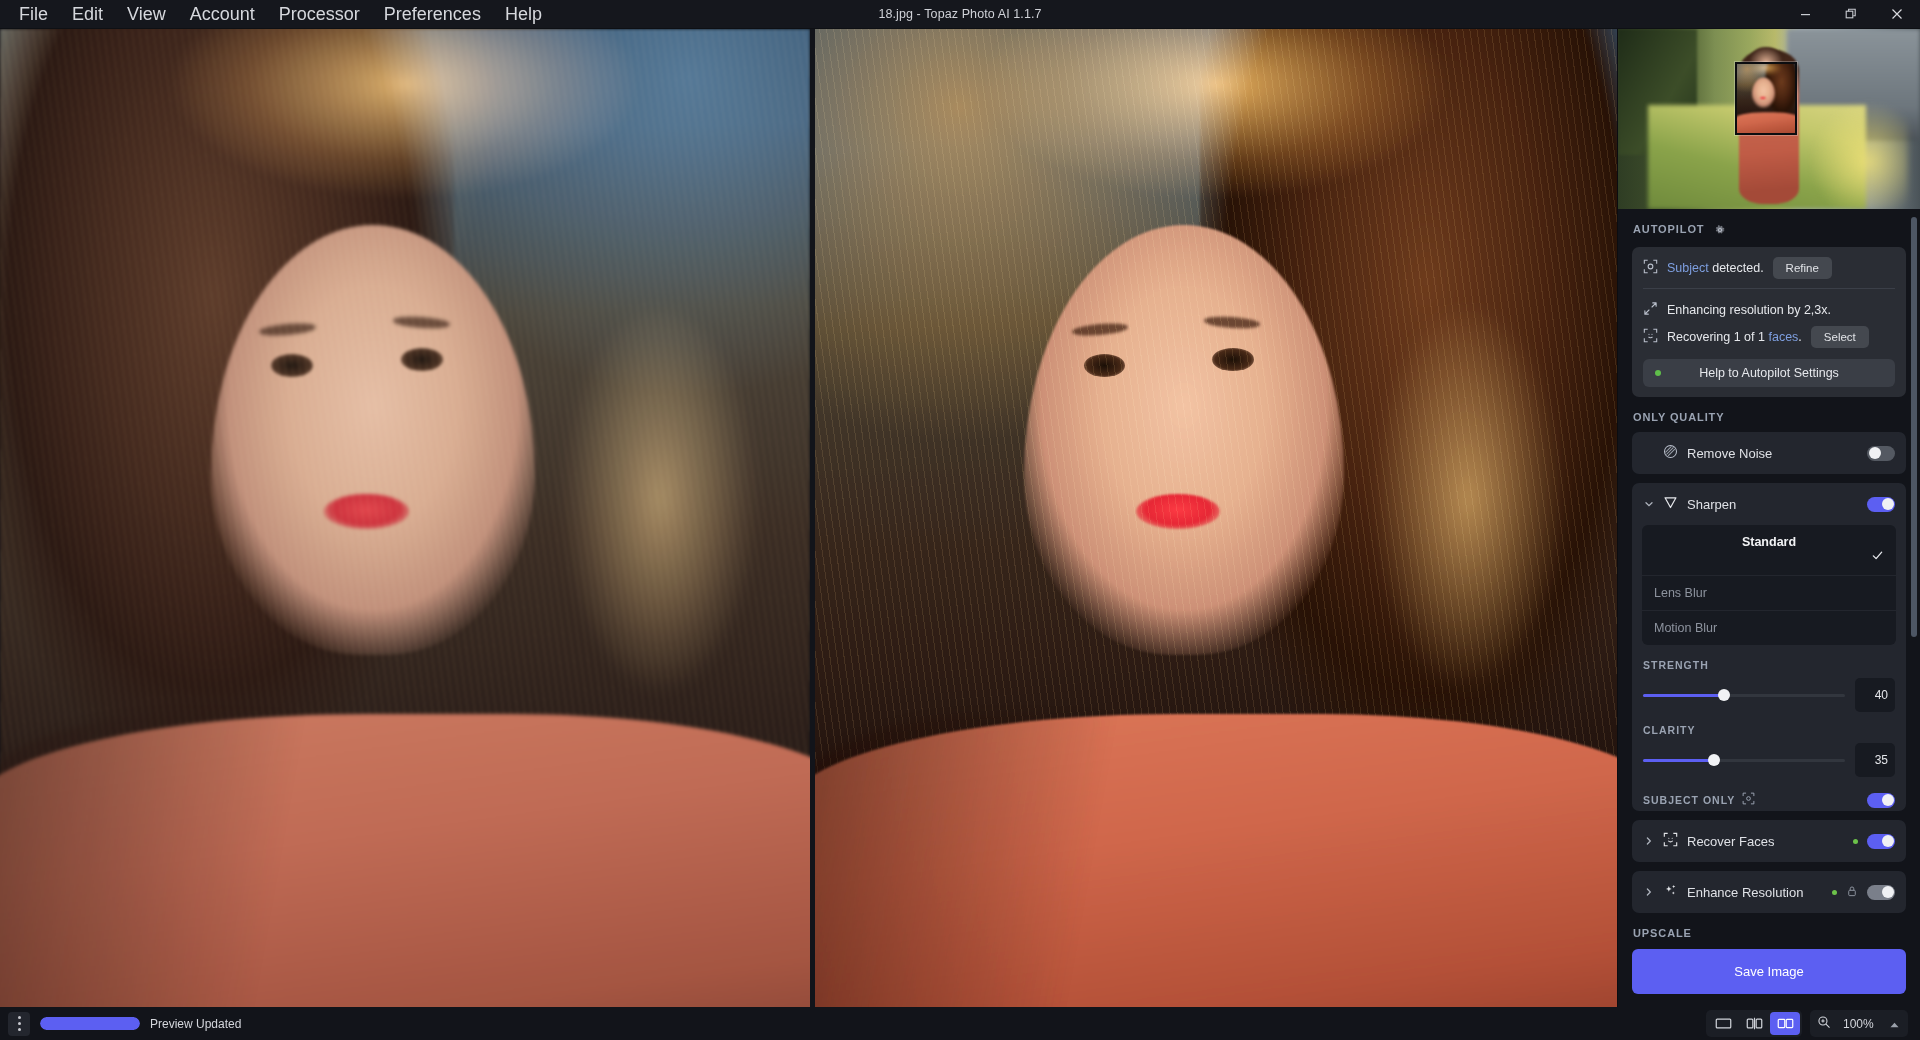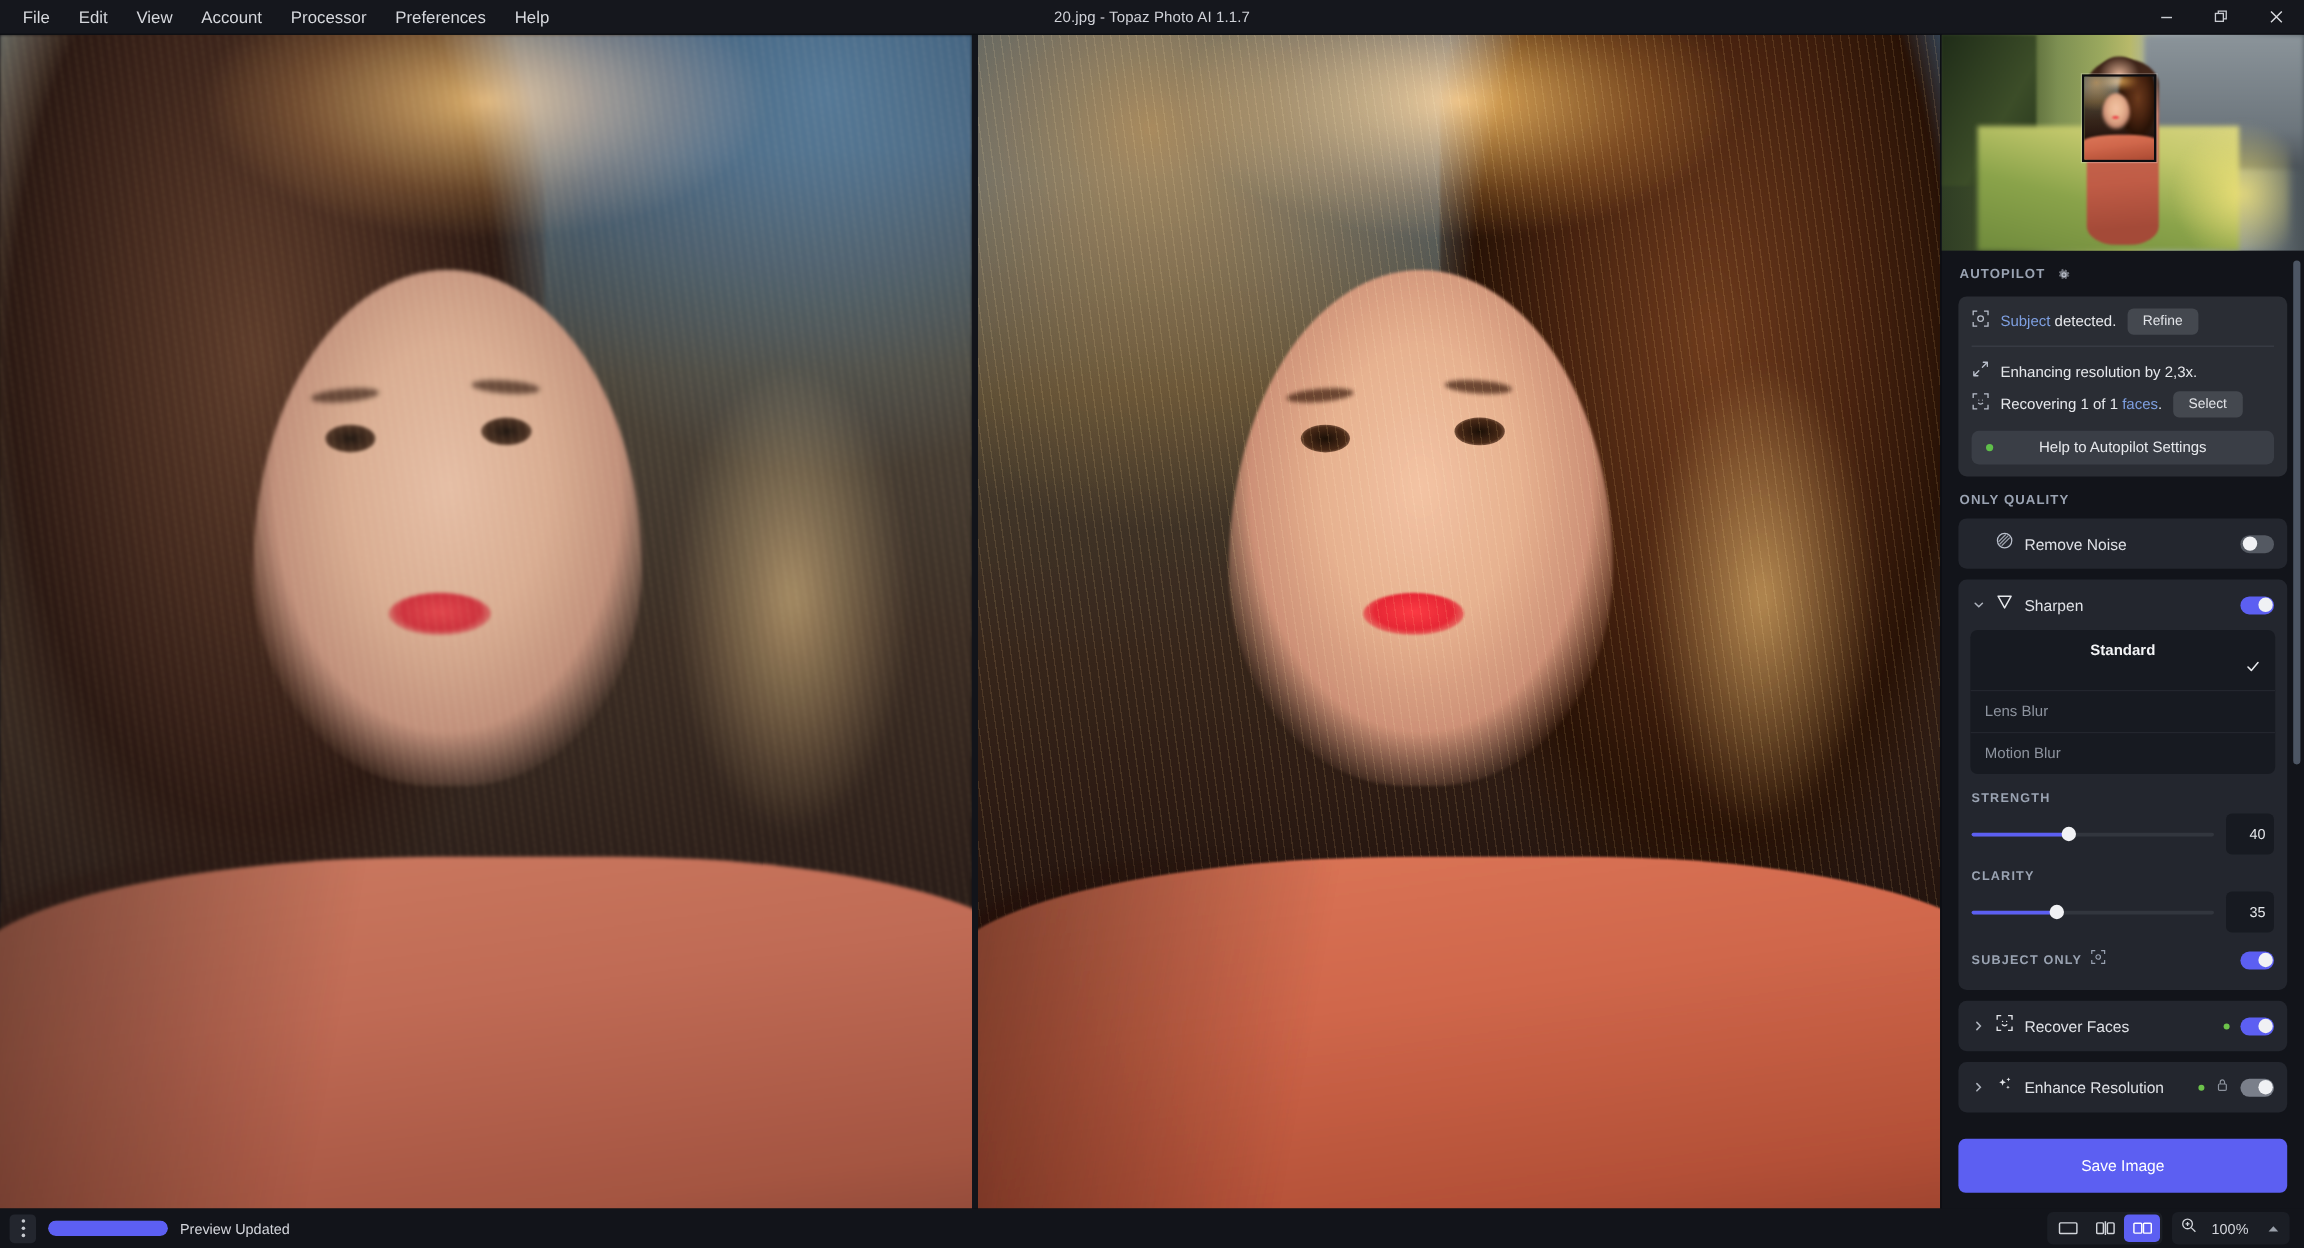--- a/index.html
+++ b/index.html
@@ -12,21 +12,21 @@
   }
   .app { position:relative; width:1920px; height:1040px; display:flex; flex-direction:column; }
 
   
   .titlebar {
     height:29px; background:#15171d; display:flex; align-items:center;
     flex:0 0 29px; position:relative; border-bottom:1px solid #0e1014;
   }
   .menu { display:flex; align-items:center; padding-left:8px; gap:2px; }
   .menu-item {
-    font-size:14px; color:#d6d8dd; padding:5px 11px; border-radius:3px; cursor:default;
+    font-size:18px; color:#d6d8dd; padding:5px 11px; border-radius:3px; cursor:default;
     line-height:1;
   }
   .win-title {
     position:absolute; left:0; right:0; text-align:center; font-size:12.5px;
     color:#d0d2d8; pointer-events:none; letter-spacing:.1px;
   }
   .win-ctrls { margin-left:auto; display:flex; height:29px; }
   .win-btn {
     width:46px; height:29px; display:flex; align-items:center; justify-content:center;
     cursor:default;
@@ -269,21 +269,21 @@
     position:absolute; top:-4.5px; width:12px; height:12px; border-radius:50%;
     background:#f1f2f5; transform:translateX(-6px);
   }
   .numbox {
     width:40px; height:26px; background:#171a21; border-radius:5px; display:flex;
     align-items:center; justify-content:flex-end; padding-right:7px;
     font-size:12px; color:#e4e6ea;
   }
   .numbox-tall { height:34px; }
   .subject-row {
-    display:flex; align-items:center; padding:14px 11px 16px; gap:7px;
+    display:flex; align-items:center; padding:14px 11px 2px; gap:7px;
   }
   .subject-row .sl-label { margin-bottom:0; }
   .upscale-stub { height:14px; background:#2a2d34; border-radius:6px; margin-top:8px; }
 
   .save-wrap { padding:10px 14px 13px; flex:0 0 auto; }
   .save-btn {
     height:45px; background:#5c5ff2; border-radius:6px; display:flex; align-items:center;
     justify-content:center; font-size:13px; color:#fff; cursor:default;
   }
 </style>
@@ -295,21 +295,21 @@
   <div class="titlebar">
     <div class="menu">
       <div class="menu-item">File</div>
       <div class="menu-item">Edit</div>
       <div class="menu-item">View</div>
       <div class="menu-item">Account</div>
       <div class="menu-item">Processor</div>
       <div class="menu-item">Preferences</div>
       <div class="menu-item">Help</div>
     </div>
-    <div class="win-title">20.jpg - Topaz Photo AI 1.1.7</div>
+    <div class="win-title">18.jpg - Topaz Photo AI 1.1.7</div>
     <div class="win-ctrls">
       <div class="win-btn">
         <svg width="11" height="11" viewBox="0 0 11 11">
             <rect x="1" y="5" width="9" height="1.2" fill="#c9ccd2"></rect>
           </svg>
       </div>
       <div class="win-btn">
         <svg width="12" height="12" viewBox="0 0 12 12" fill="none" stroke="#c9ccd2" stroke-width="1.1">
           <rect x="1.2" y="3.2" width="6.6" height="6.6"></rect>
             <path d="M3.6 3.2V1.2h6.6v6.6H8.2"></path>

